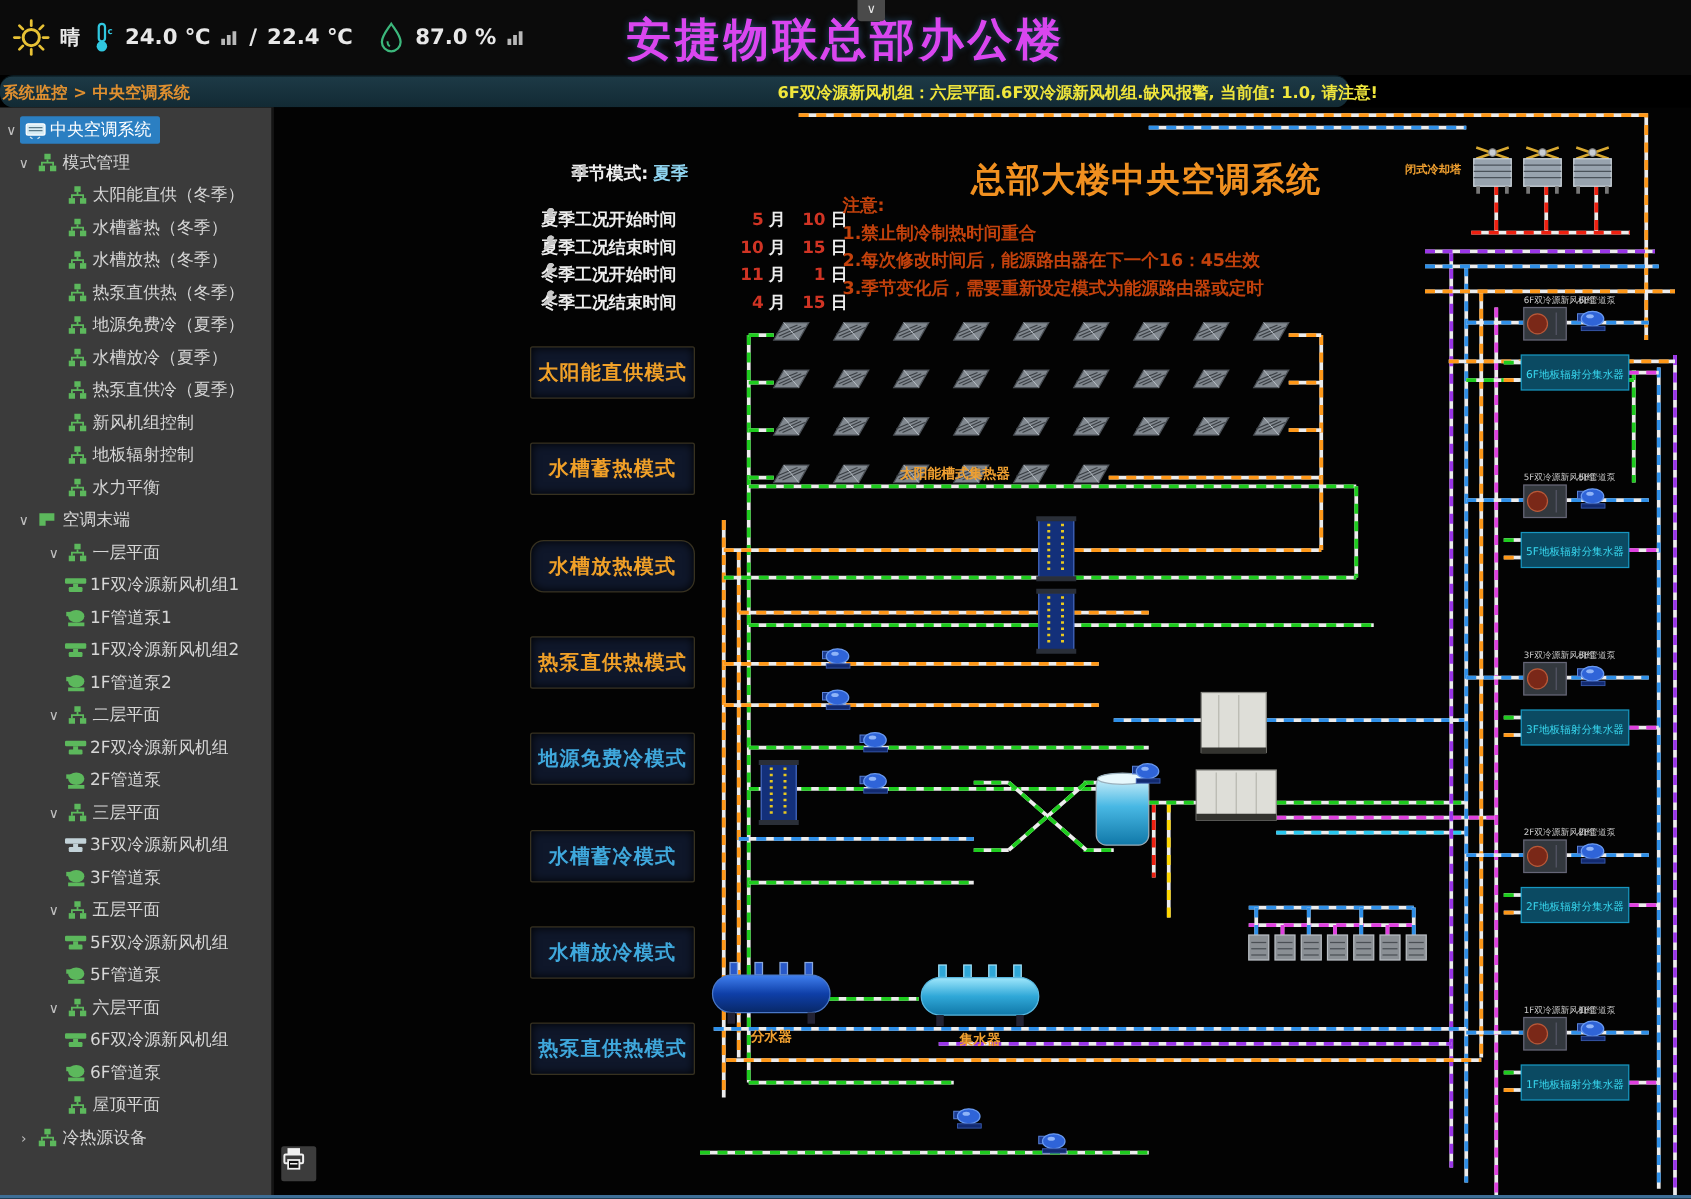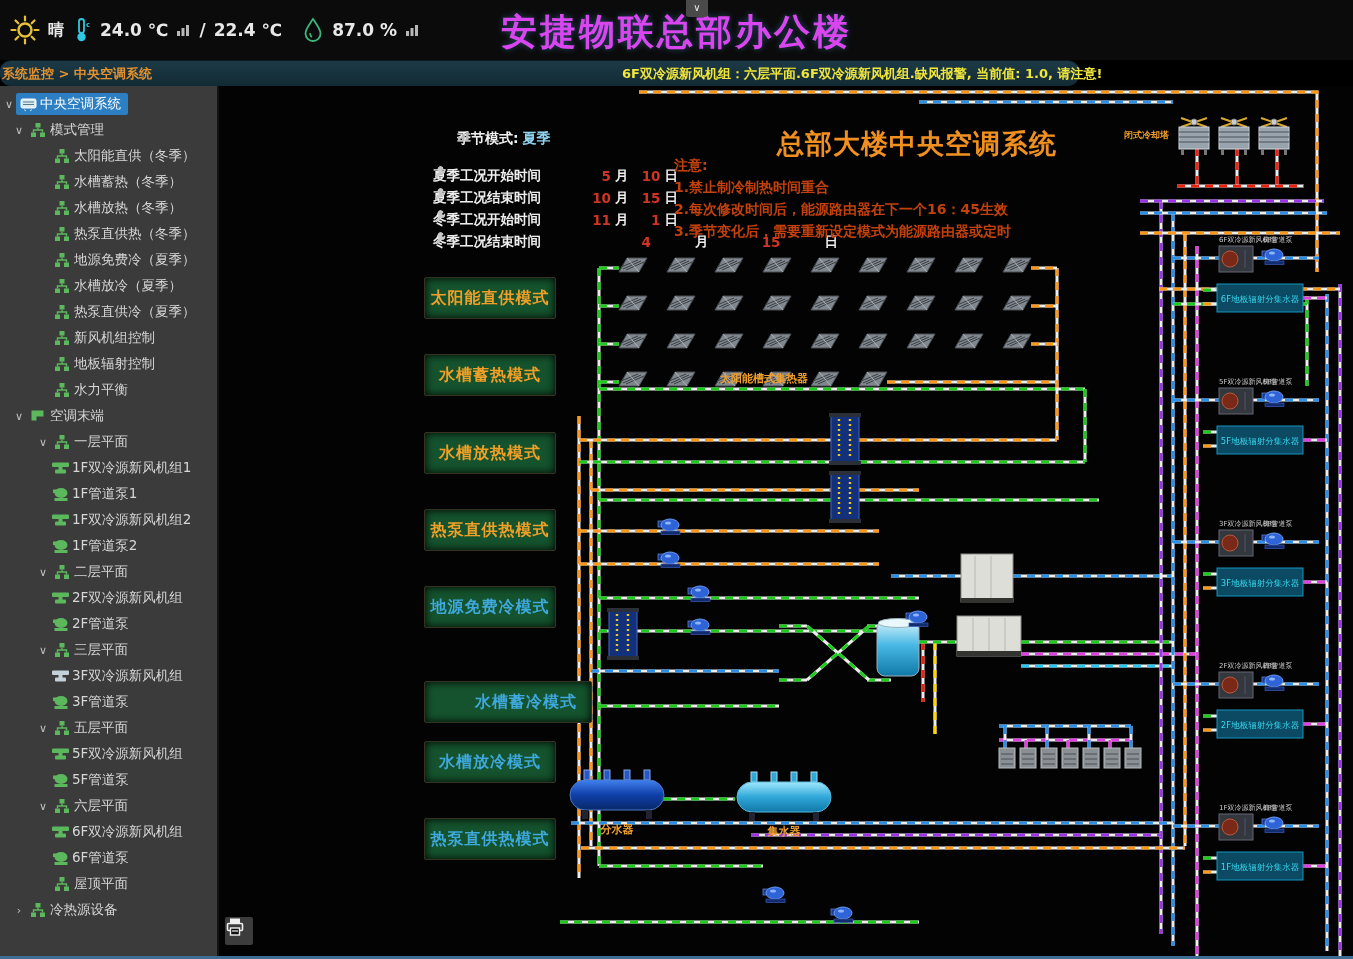--- a/index.html
+++ b/index.html
@@ -34,21 +34,21 @@
   .main svg{position:absolute;left:0;top:0;}
   .season-mode{position:absolute;left:238px;top:44px;font-size:14px;font-weight:bold;color:#f0f0f0;display:flex;gap:4px;align-items:center;}
   .season-mode .val{color:#8fd4f0;}
   .srow{position:absolute;left:214px;height:20px;display:flex;align-items:center;font-size:13.5px;font-weight:bold;color:#eee;}
   .srow .slabel{width:150px;}
   .srow .sval{width:28px;text-align:right;color:#d03424;margin-right:2px;}
   .srow .sunit{margin:0 4px 0 2px;}
   .notes{position:absolute;left:455px;top:68px;font-size:14px;font-weight:bold;color:#c2410c;line-height:22px;}
   .diagram-title{position:absolute;left:548px;top:40px;width:300px;text-align:center;font-size:27px;
                  font-weight:bold;color:#f09020;letter-spacing:1px;white-space:nowrap;}
-  .modebtn{position:absolute;left:205px;width:130px;height:40px;background:#14532d;border:1px solid #37311f;
+  .modebtn{position:absolute;left:205px;width:130px;height:40px;background:#0f172a;border:1px solid #37311f;
            border-radius:2px;display:flex;align-items:center;justify-content:center;font-size:16px;font-weight:bold;
            cursor:pointer;letter-spacing:1px;box-shadow:inset 0 0 8px #000;}
   .modebtn.warm{color:#f0a028;} .modebtn.cool{color:#3fa8dc;}
   .printer-btn{position:absolute;left:6px;top:831px;width:28px;height:28px;background:#3c3c3c;border-radius:2px;
                display:flex;align-items:center;justify-content:center;cursor:pointer;}
   .bottom-strip{position:absolute;left:0;top:956px;width:1353px;height:3px;background:#3e6e96;}
   
   .pipe{fill:none;stroke-width:3;stroke-dasharray:8 6;}
   .pipe-under{fill:none;stroke:#ececec;stroke-width:3;stroke-dasharray:none;}
   .pg{stroke:#1ecc1e}.po{stroke:#ff9818}.pb{stroke:#2e8fe8}.pm{stroke:#e040e0}
@@ -980,21 +980,21 @@
         <svg width="13" height="13" viewBox="0 0 14 14">
           <path d="M2,11.5 L7,6.5 a3.2,3.2 0 1 1 4.2,-4.2 l-2,2 1.6,1.6 2,-2 a3.2,3.2 0 0 1 -4.2,4.2 L3.8,13.3 Z" fill="#c8c8c8"></path>
         </svg>
         <span class="sunit">月</span>
         <span class="sval">1</span>
         <svg width="13" height="13" viewBox="0 0 14 14">
           <path d="M2,11.5 L7,6.5 a3.2,3.2 0 1 1 4.2,-4.2 l-2,2 1.6,1.6 2,-2 a3.2,3.2 0 0 1 -4.2,4.2 L3.8,13.3 Z" fill="#c8c8c8"></path>
         </svg>
         <span class="sunit">日</span>
       </div>
-      <div class="srow" style="top: 146px; gap: 40px;">
+      <div class="srow" style="top: 146px;">
         <span class="slabel">冬季工况结束时间</span>
         <span class="sval">4</span>
         <svg width="13" height="13" viewBox="0 0 14 14">
           <path d="M2,11.5 L7,6.5 a3.2,3.2 0 1 1 4.2,-4.2 l-2,2 1.6,1.6 2,-2 a3.2,3.2 0 0 1 -4.2,4.2 L3.8,13.3 Z" fill="#c8c8c8"></path>
         </svg>
         <span class="sunit">月</span>
         <span class="sval">15</span>
         <svg width="13" height="13" viewBox="0 0 14 14">
           <path d="M2,11.5 L7,6.5 a3.2,3.2 0 1 1 4.2,-4.2 l-2,2 1.6,1.6 2,-2 a3.2,3.2 0 0 1 -4.2,4.2 L3.8,13.3 Z" fill="#c8c8c8"></path>
         </svg>
@@ -1007,24 +1007,24 @@
     <div>1.禁止制冷制热时间重合</div>
     <div>2.每次修改时间后，能源路由器在下一个16：45生效</div>
     <div>3.季节变化后，需要重新设定模式为能源路由器或定时</div>
   </div>
 
   <div class="diagram-title">总部大楼中央空调系统</div>
 
   <div id="mode-buttons">
       <div class="modebtn warm" style="top: 191px;">太阳能直供模式</div>
       <div class="modebtn warm" style="top: 268px;">水槽蓄热模式</div>
-      <div class="modebtn warm" style="top: 346px;">水槽放热模式</div>
+      <div class="modebtn warm" style="top: 346px; border-radius: 11px;">水槽放热模式</div>
       <div class="modebtn warm" style="top: 423px;">热泵直供热模式</div>
       <div class="modebtn cool" style="top: 500px;">地源免费冷模式</div>
-      <div class="modebtn cool" style="top: 595px; padding-left: 36px;">水槽蓄冷模式</div>
+      <div class="modebtn cool" style="top: 578px;">水槽蓄冷模式</div>
       <div class="modebtn cool" style="top: 655px;">水槽放冷模式</div>
       <div class="modebtn cool" style="top: 732px;">热泵直供热模式</div>
     </div>
 
   <div class="printer-btn">
     <svg width="20" height="20" viewBox="0 0 20 20">
       <rect x="5" y="1.5" width="10" height="5" fill="#f0f0f0"></rect>
       <rect x="2.5" y="6.5" width="15" height="7" rx="1" fill="none" stroke="#f0f0f0" stroke-width="1.6"></rect>
       <rect x="5.5" y="11" width="9" height="7" fill="#101010" stroke="#f0f0f0" stroke-width="1.4"></rect>
       <line x1="7" y1="14" x2="13" y2="14" stroke="#f0f0f0" stroke-width="1.2"></line>

